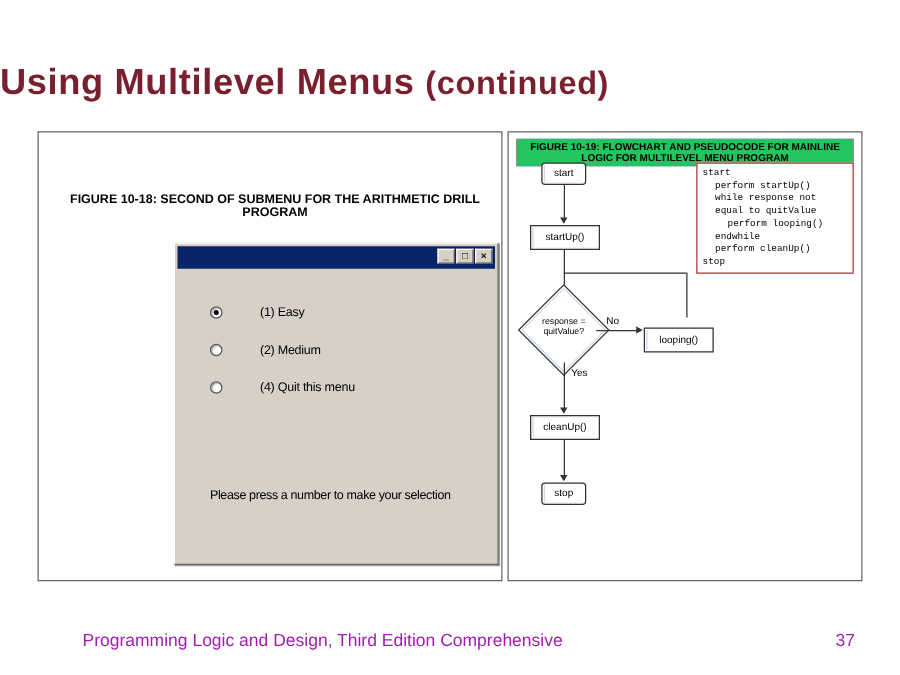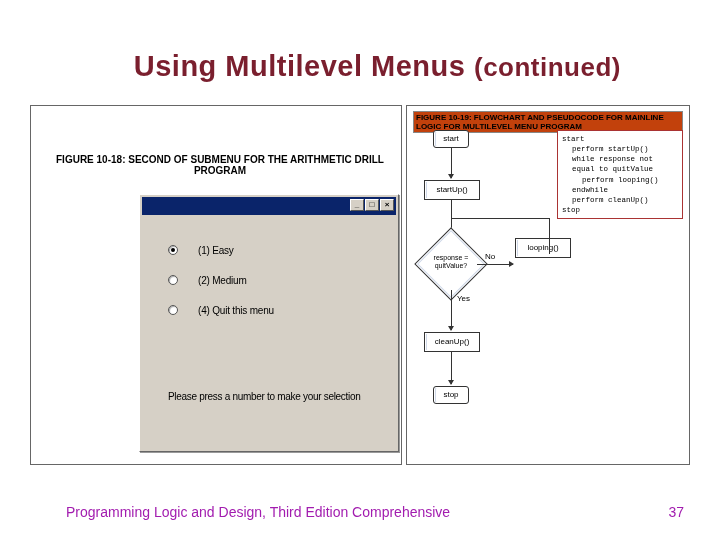--- a/index.html
+++ b/index.html
@@ -1,20 +1,20 @@
 <!DOCTYPE html>
 <html><head>
 <meta charset="utf-8">
 <style>
   * { box-sizing: border-box; margin: 0; padding: 0; }
   html, body { width: 720px; height: 540px; background: #fff; font-family: Arial, sans-serif; }
   .slide { width: 720px; height: 540px; position: relative; }
   .title {
     position: absolute; top: 50px; left: 0; width: 621px;
-    text-align: right; font-size: 29px; font-weight: bold;
+    text-align: left; font-size: 29px; font-weight: bold;
     color: #7a1f2e; letter-spacing: 0.5px;
   }
   .title .cont { font-size: 26px; }
   .content {
     position: absolute; top: 105px; left: 30px; width: 660px; height: 360px;
     display: flex; gap: 4px;
   }
   
   .left-panel {
     width: 372px; height: 100%; border: 1px solid #666; background: #fff;
@@ -43,21 +43,21 @@
     border-top: 1px solid #fff; border-left: 1px solid #fff;
     border-right: 1px solid #555; border-bottom: 1px solid #555;
     font-size: 8px; line-height: 10px; text-align: center; color: #000;
     font-family: Arial; font-weight: bold;
   }
   .body {
     position: absolute; top: 40px; left: 28px; right: 12px;
     font-family: Arial, sans-serif;
   }
   .opt-row {
-    display: flex; align-items: center; gap: 20px; height: 30px;
+    display: flex; align-items: center; gap: 30px; height: 30px;
   }
   .radio {
     width: 10px; height: 10px; border-radius: 50%; background: #fff;
     border: 1px solid #555; box-shadow: inset 1px 1px 1px #aaa;
     position: relative;
   }
   .radio.selected::after {
     content: ""; position: absolute; top: 2px; left: 2px; width: 4px; height: 4px;
     background: #000; border-radius: 50%;
   }
@@ -67,21 +67,21 @@
     letter-spacing: -0.3px;
   }
   
   .right-panel {
     width: 284px; height: 100%; border: 1px solid #666; background: #fff;
     position: relative; font-family: Arial, sans-serif;
   }
   .fig-caption-right {
     position: absolute; top: 5px; left: 6px; right: 6px;
     font-size: 8px; font-weight: bold;
-    border: 1px solid #888; padding: 1px 2px; background:#c2410c;
+    border: 1px solid #888; padding: 1px 2px; background:#22c55e;text-align:center;
   }
   .flowchart {
     position: absolute; top: 24px; left: 10px; width: 168px; bottom: 6px;
   }
   .termbox, .procbox {
     position: absolute; border: 1px solid #333; background: #fff;
     font-size: 8px; text-align: center; line-height: 1;
     display: flex; align-items: center; justify-content: center;
     box-shadow: inset 0 0 0 1px #fff, inset 1px 0 0 1px #cfd8e8;
   }
@@ -183,21 +183,21 @@
 
         <div class="arrow-v" style="left:34px; top:70px; height:36px;"></div>
 
         <div class="line-h" style="left:34px; top:88px; width:98px;"></div>
 
         <div class="diamond" style="left:8px; top:108px;"></div>
         <div class="diamond-text" style="left:6px; top:124px;">response = quitValue?</div>
 
         <div class="branch-label" style="left:68px; top:122px;">No</div>
         <div class="arrow-h right" style="left:60px; top:134px; width:36px;"></div>
-        <div class="procbox" style="left:98px; top:108px;">looping()</div>
+        <div class="procbox" style="left:98px; top:132px;">looping()</div>
 
         <div class="line-v" style="left:132px; top:88px; height:36px;"></div>
 
         <div class="branch-label" style="left:40px; top:164px;text-align:right;">Yes</div>
         <div class="arrow-v" style="left:34px; top:160px; height:40px;"></div>
 
         <div class="procbox" style="left:7px; top:202px;">cleanUp()</div>
 
         <div class="arrow-v" style="left:34px; top:222px; height:32px;"></div>
 

